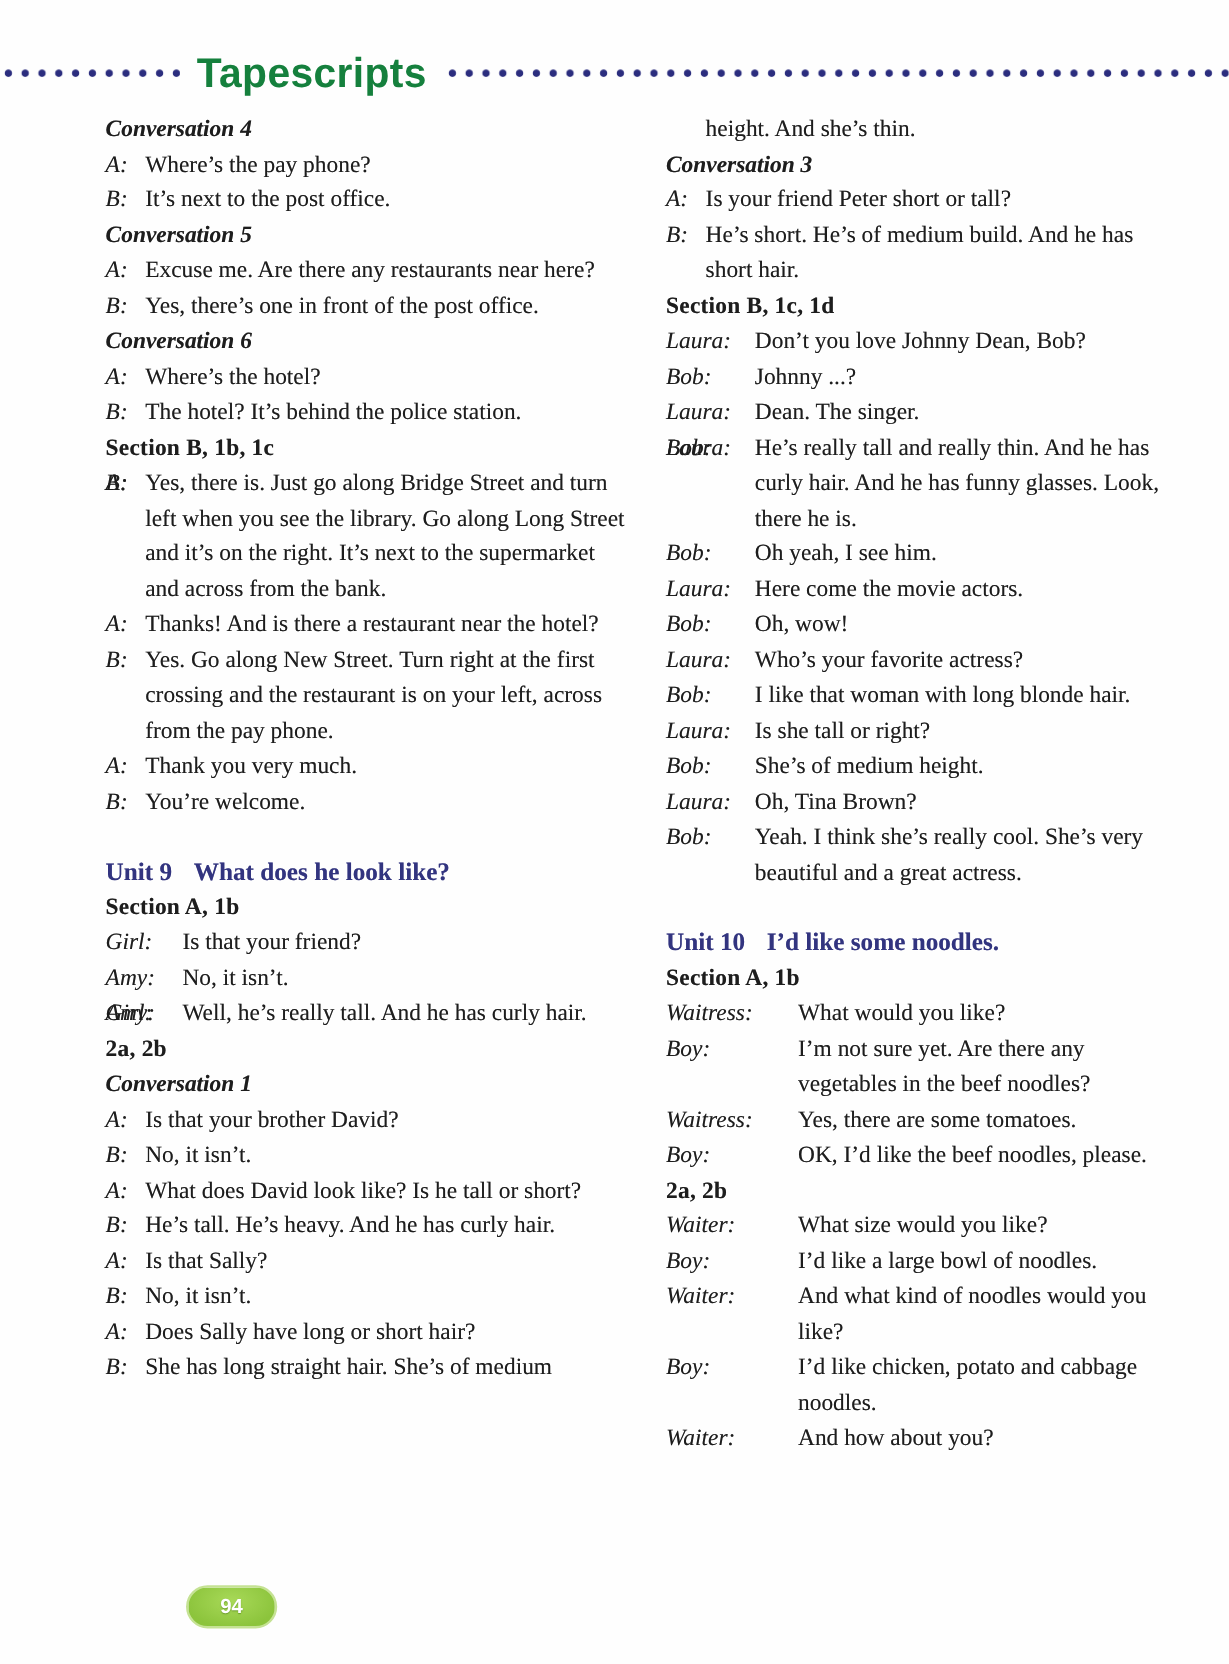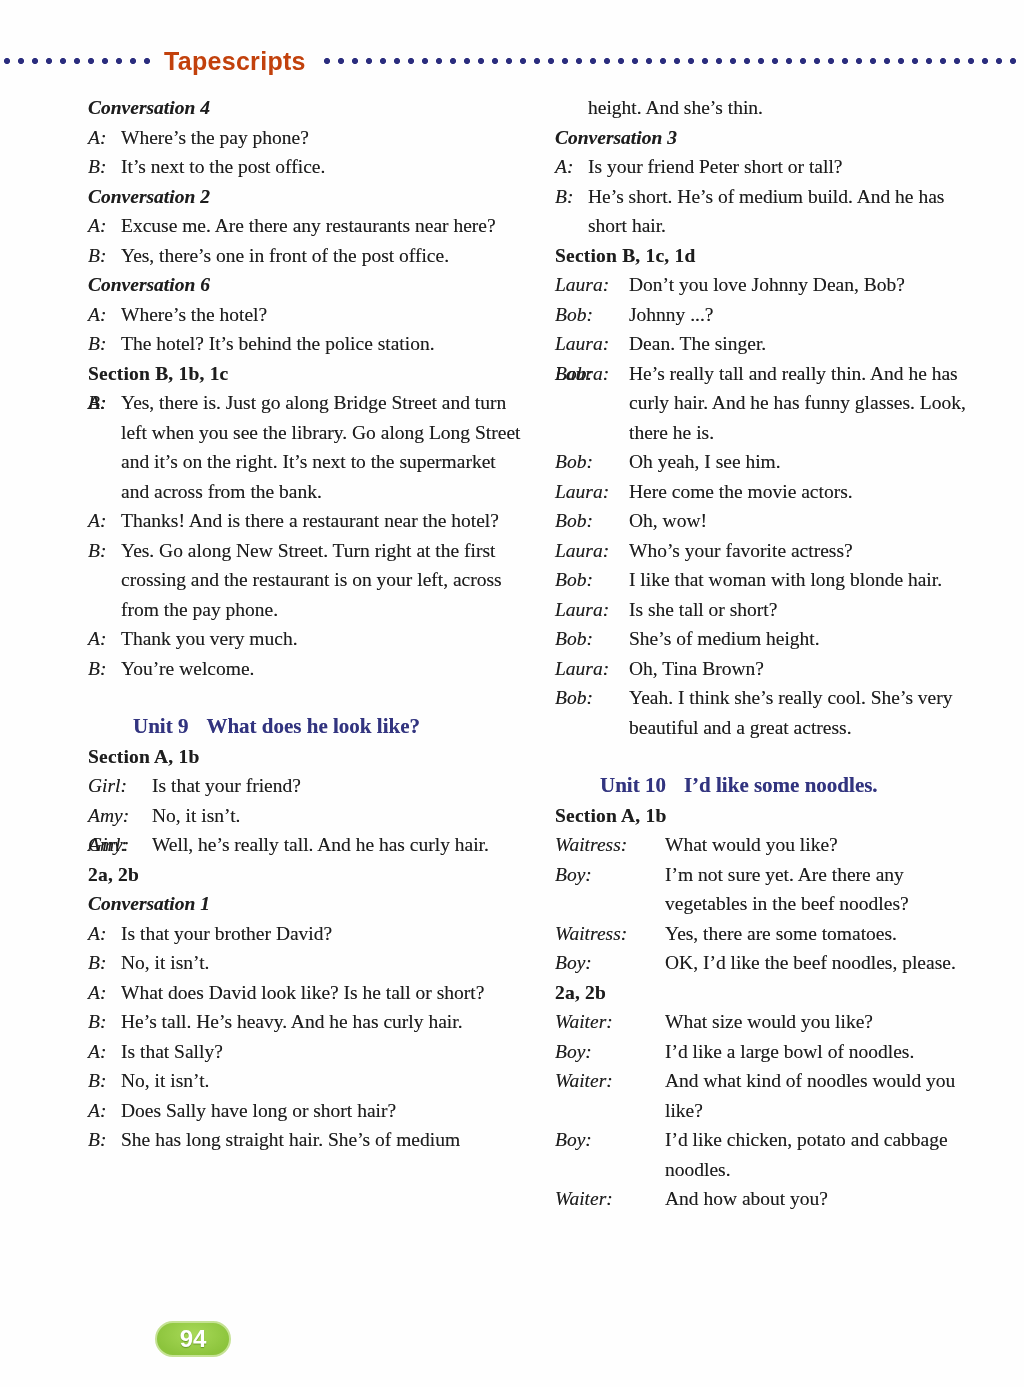--- a/index.html
+++ b/index.html
@@ -17,72 +17,72 @@
   }
   .dots{
     height:8px;
     background-image:radial-gradient(circle,#2b2d7e 2.7px,rgba(43,45,126,0) 3.4px);
     background-size:14px 8px;background-repeat:repeat-x;background-position:left center;
   }
   .dots-left{width:150px;}
   .dots-right{flex:1;}
   .page-title{
     font-family:"Liberation Sans","DejaVu Sans",sans-serif;
-    font-weight:bold;font-size:25px;color:#c2410c;letter-spacing:.3px;
+    font-weight:bold;font-size:34px;color:#15803d;letter-spacing:.3px;
     white-space:nowrap;transform:scaleY(1.02);
   }
   
   .col{
     position:absolute;top:93px;
     font-size:19.5px;line-height:29.5px;
     text-shadow:0 0 .5px rgba(20,20,20,.45);
   }
   .col-left{left:88px;width:436px;}
   .col-right{left:555px;width:424px;}
   
   .conv-heading{font-weight:bold;font-style:italic;}
   .section-heading{font-weight:bold;letter-spacing:.2px;}
   .unit-heading{
     font-weight:bold;color:#32347f;font-size:21px;
     margin-top:29px;text-shadow:0 0 .5px rgba(50,52,127,.5);
   }
-  .unit-heading .unit-label{margin-right:18px;margin-left:45px;}
+  .unit-heading .unit-label{margin-right:18px;}
   .line{position:relative;}
   .speaker{position:absolute;left:0;top:0;font-style:italic;}
   .i1{padding-left:33px;}
   .i2{padding-left:64px;}
   .i3{padding-left:74px;}
   .i4{padding-left:110px;}
   
   .page-badge{
     position:absolute;left:155px;top:1321px;width:76px;height:36px;
     border-radius:19px;
     background:radial-gradient(ellipse at 50% 35%,#a8d958 0%,#8cc43c 75%);
     border:2px solid #c5e294;
     box-sizing:border-box;
     display:flex;align-items:center;justify-content:center;
     font-family:"Liberation Sans","DejaVu Sans",sans-serif;
-    font-weight:bold;font-size:24px;color:#ffffff;
+    font-weight:bold;font-size:17px;color:#ffffff;
     text-shadow:0 1px 1px rgba(90,140,30,.8);
   }
 </style>
 </head>
 <body>
 
 <div class="header">
   <span class="dots dots-left"></span>
   <span class="page-title">Tapescripts</span>
   <span class="dots dots-right"></span>
 </div>
 
 <div class="col col-left" id="col-left">
     <div class="conv-heading">Conversation 4</div>
     <div class="line i1"><span class="speaker">A:</span><span>Where’s the pay phone?</span></div>
     <div class="line i1"><span class="speaker">B:</span><span>It’s next to the post office.</span></div>
-    <div class="conv-heading">Conversation 2</div>
+    <div class="conv-heading">Conversation 5</div>
     <div class="line i1"><span class="speaker">A:</span><span>Excuse me. Are there any restaurants near here?</span></div>
     <div class="line i1"><span class="speaker">B:</span><span>Yes, there’s one in front of the post office.</span></div>
     <div class="conv-heading">Conversation 6</div>
     <div class="line i1"><span class="speaker">A:</span><span>Where’s the hotel?</span></div>
     <div class="line i1"><span class="speaker">B:</span><span>The hotel? It’s behind the police station.</span></div>
     <div class="section-heading">Section B, 1b, 1c</div>
     <div class="line i1"><span class="speaker">A:</span></div>
     <div class="line i1"><span class="speaker">B:</span><span>Yes, there is. Just go along Bridge Street and turn left when you see the library. Go along Long Street and it’s on the right. It’s next to the supermarket and across from the bank.</span></div>
     <div class="line i1"><span class="speaker">A:</span><span>Thanks! And is there a restaurant near the hotel?</span></div>
     <div class="line i1"><span class="speaker">B:</span><span>Yes. Go along New Street. Turn right at the first crossing and the restaurant is on your left, across from the pay phone.</span></div>
@@ -114,21 +114,21 @@
     <div class="line i3"><span class="speaker">Laura:</span><span>Don’t you love Johnny Dean, Bob?</span></div>
     <div class="line i3"><span class="speaker">Bob:</span><span>Johnny ...?</span></div>
     <div class="line i3"><span class="speaker">Laura:</span><span>Dean. The singer.</span></div>
     <div class="line i3"><span class="speaker">Bob:</span></div>
     <div class="line i3"><span class="speaker">Laura:</span><span>He’s really tall and really thin. And he has curly hair. And he has funny glasses. Look, there he is.</span></div>
     <div class="line i3"><span class="speaker">Bob:</span><span>Oh yeah, I see him.</span></div>
     <div class="line i3"><span class="speaker">Laura:</span><span>Here come the movie actors.</span></div>
     <div class="line i3"><span class="speaker">Bob:</span><span>Oh, wow!</span></div>
     <div class="line i3"><span class="speaker">Laura:</span><span>Who’s your favorite actress?</span></div>
     <div class="line i3"><span class="speaker">Bob:</span><span>I like that woman with long blonde hair.</span></div>
-    <div class="line i3"><span class="speaker">Laura:</span><span>Is she tall or short?</span></div>
+    <div class="line i3"><span class="speaker">Laura:</span><span>Is she tall or right?</span></div>
     <div class="line i3"><span class="speaker">Bob:</span><span>She’s of medium height.</span></div>
     <div class="line i3"><span class="speaker">Laura:</span><span>Oh, Tina Brown?</span></div>
     <div class="line i3"><span class="speaker">Bob:</span><span>Yeah. I think she’s really cool. She’s very beautiful and a great actress.</span></div>
     <div class="unit-heading"><span class="unit-label">Unit 10</span><span>I’d like some noodles.</span></div>
     <div class="section-heading">Section A, 1b</div>
     <div class="line i4"><span class="speaker">Waitress:</span><span>What would you like?</span></div>
     <div class="line i4"><span class="speaker">Boy:</span><span>I’m not sure yet. Are there any vegetables in the beef noodles?</span></div>
     <div class="line i4"><span class="speaker">Waitress:</span><span>Yes, there are some tomatoes.</span></div>
     <div class="line i4"><span class="speaker">Boy:</span><span>OK, I’d like the beef noodles, please.</span></div>
     <div class="section-heading">2a, 2b</div>

